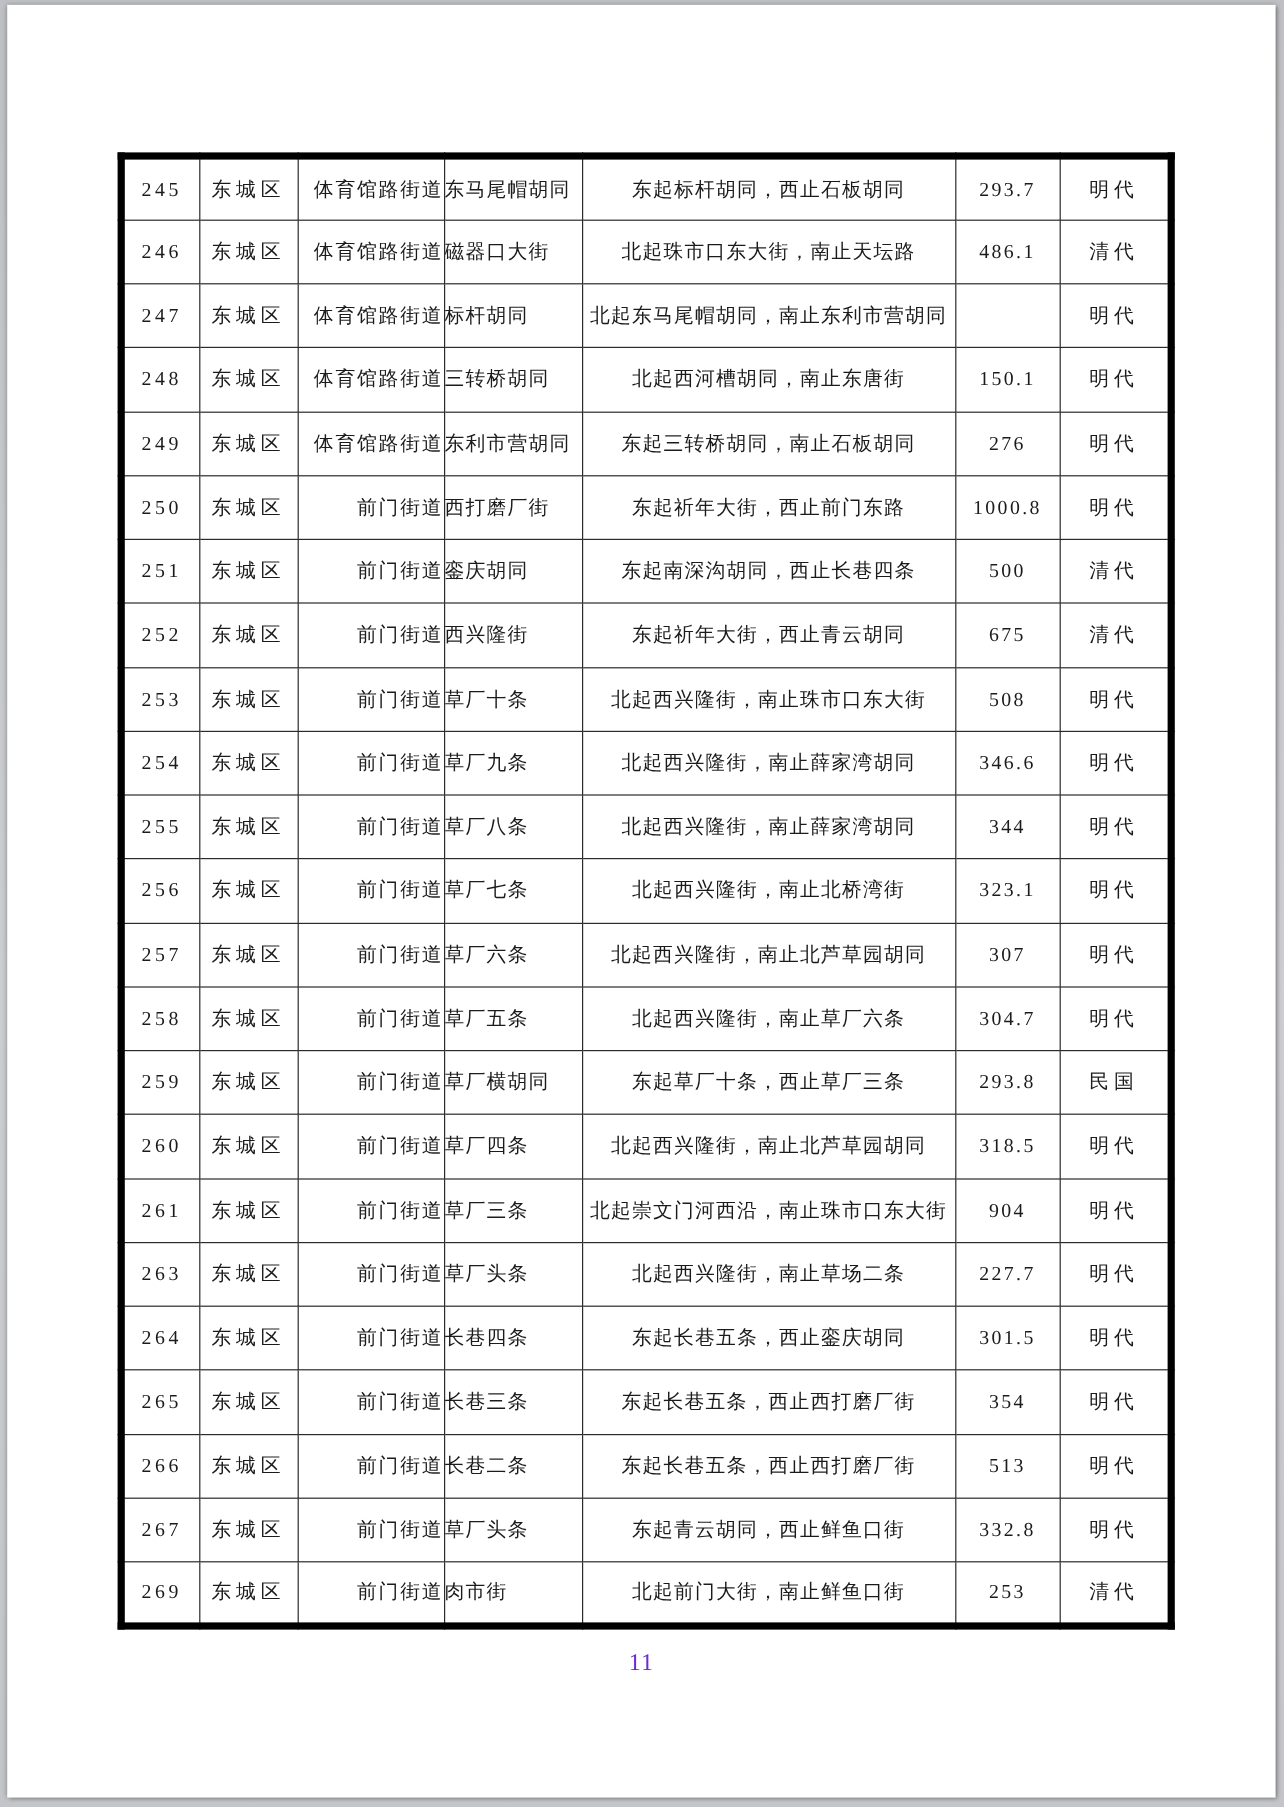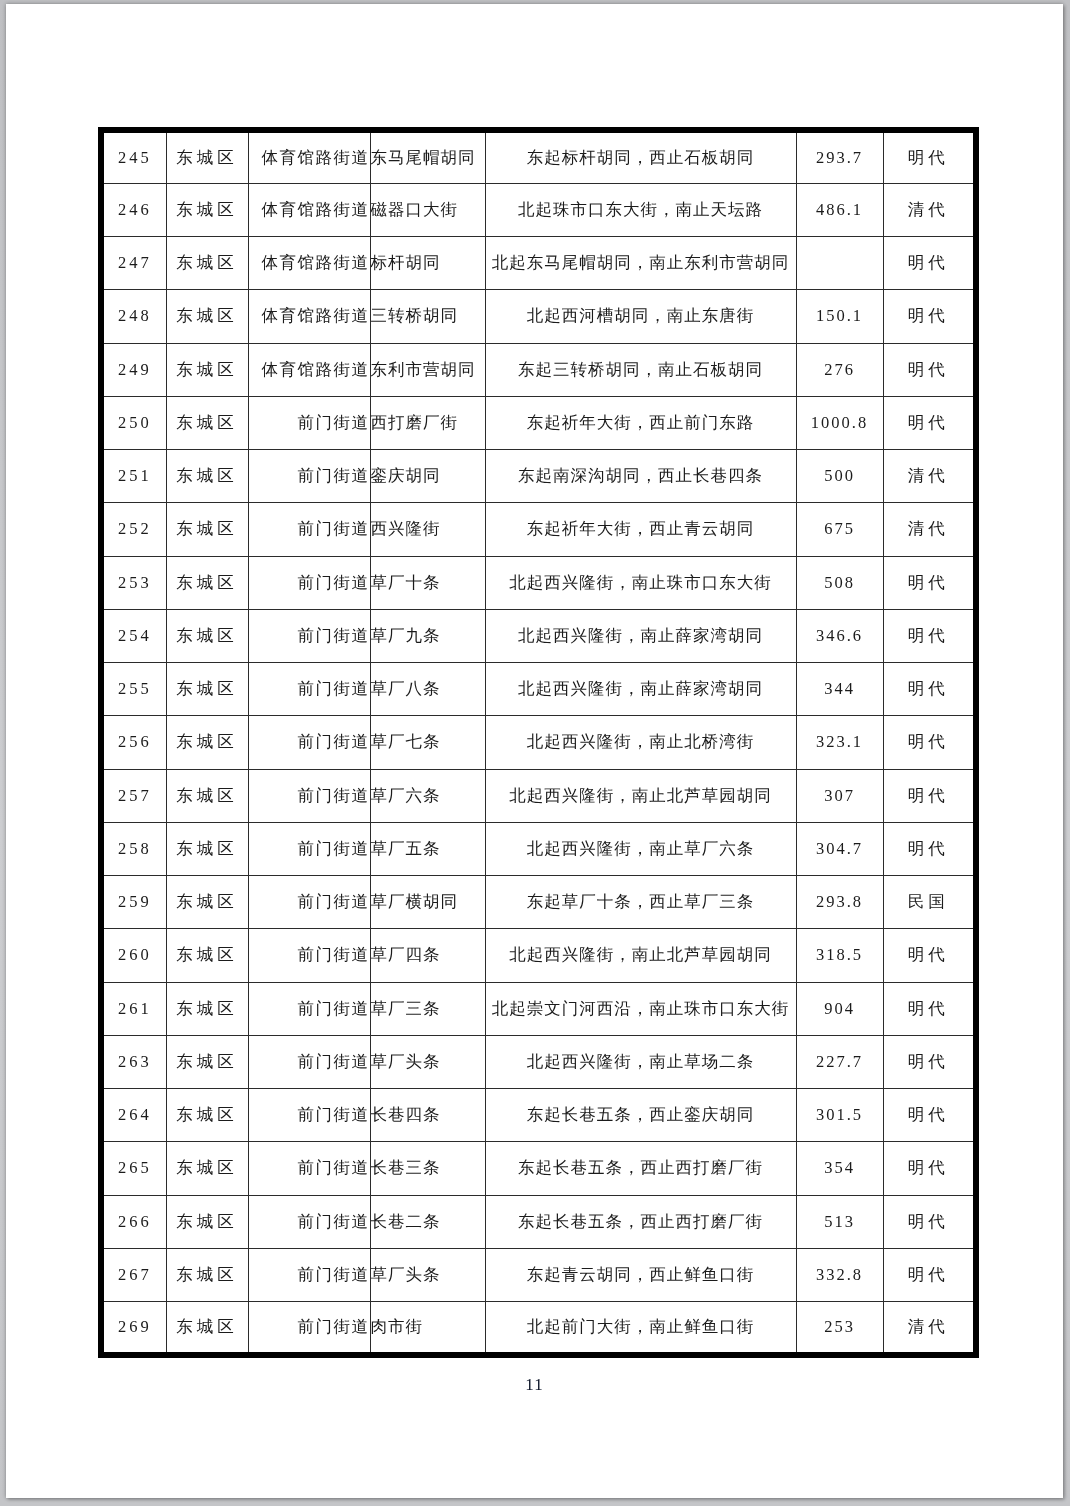--- a/index.html
+++ b/index.html
@@ -55,23 +55,23 @@
   td.c3 { text-align: left; padding-left: 10px; letter-spacing: 1px; }
   td.c4 { text-align: center; padding-left: 13px; letter-spacing: 1px; }
   td.c5 { text-align: center; letter-spacing: 2px; font-size: 16px; }
   td.c6 { text-align: center; letter-spacing: 4px; }
   .page-number {
     position: absolute;
     left: 0;
     right: 0;
     top: 1371px;
     text-align: center;
-    font-size: 17px;
+    font-size: 20px;
     letter-spacing: 1px;
-    color: #0f172a;
+    color: #6d28d9;
   }
 </style>
 </head>
 <body>
 
 <div class="canvas">
   <div class="page">
     <table class="street-table">
       <colgroup>
         <col style="width:65px">

